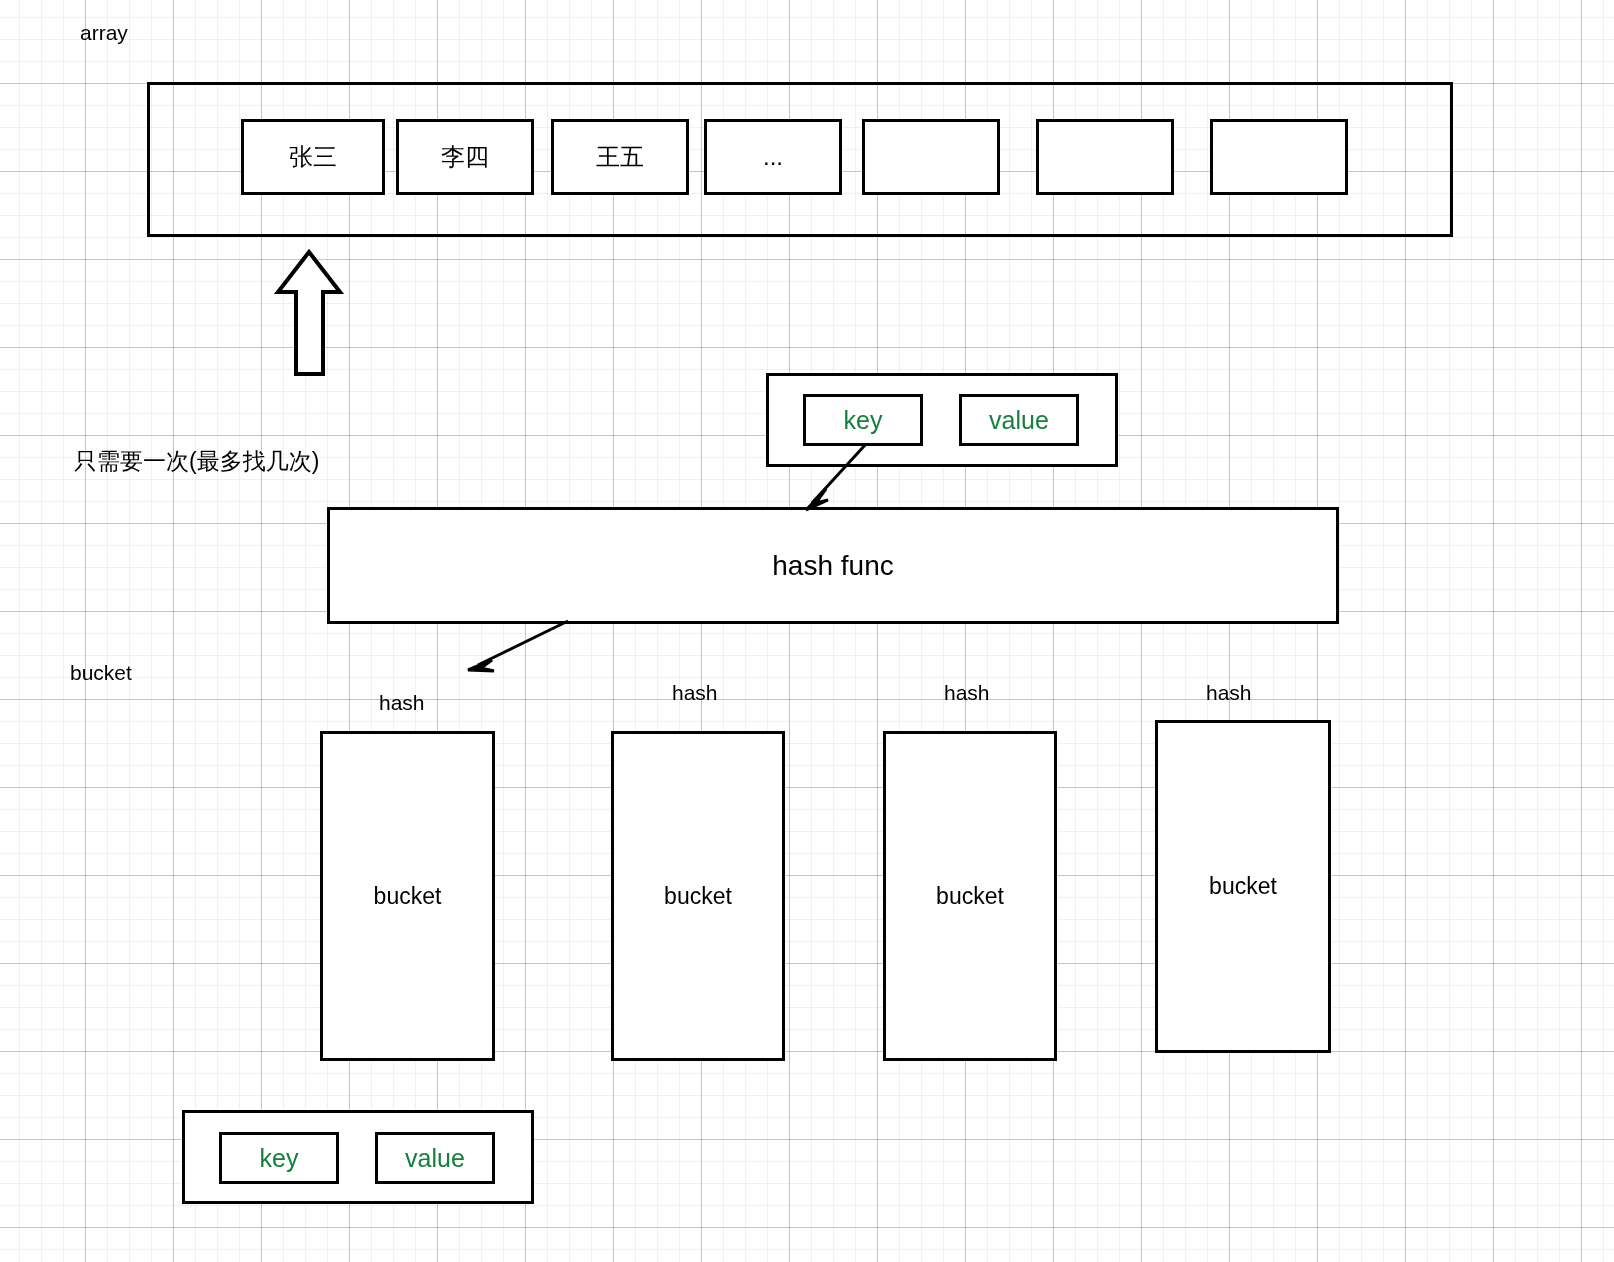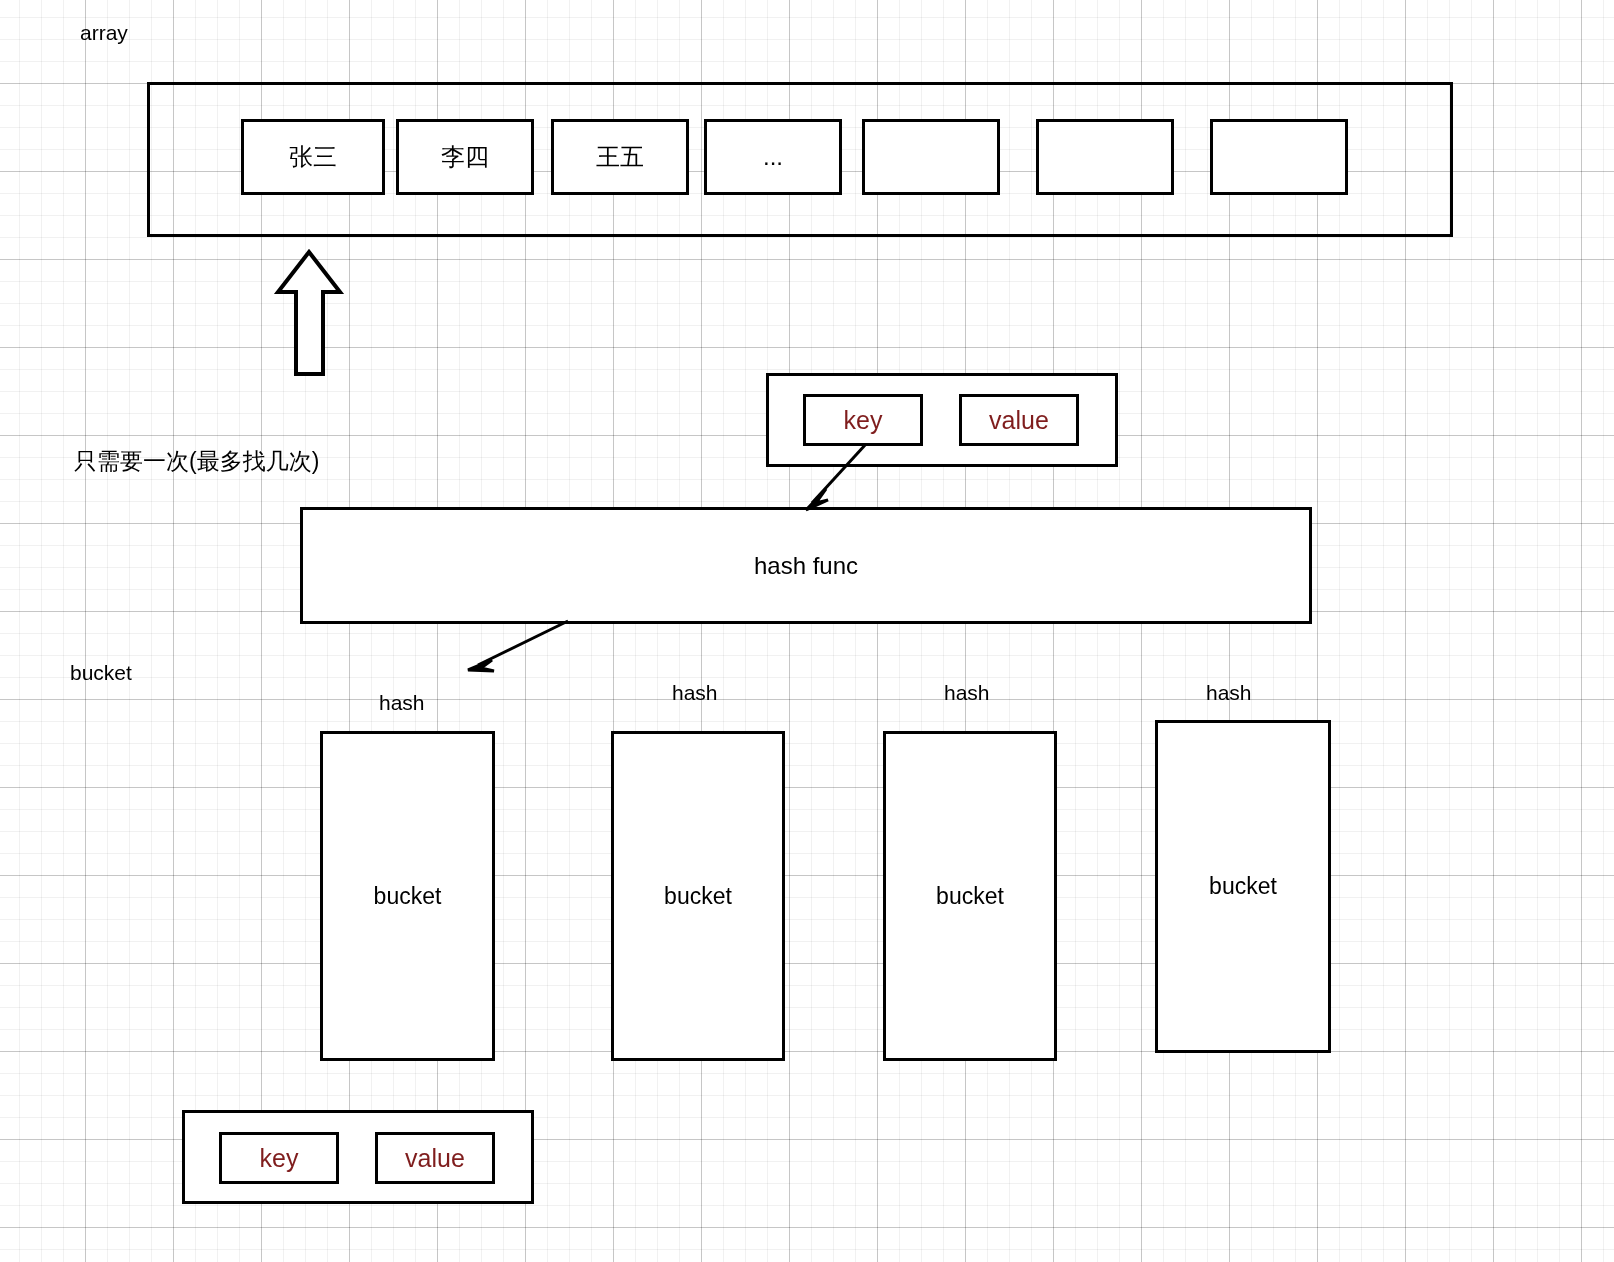--- a/index.html
+++ b/index.html
@@ -61,43 +61,44 @@
   }
   .kvcell {
     position: absolute;
     box-sizing: border-box;
     border: 3px solid #000000;
     background: #ffffff;
     display: flex;
     align-items: center;
     justify-content: center;
     font-size: 25px;
-    color: #7f1d1d;
+    color: #15803d;
   }
   .bucket {
     position: absolute;
     box-sizing: border-box;
     border: 3px solid #000000;
     background: #ffffff;
     display: flex;
     align-items: center;
     justify-content: center;
     font-size: 23px;
     color: #000000;
   }
   .hashfunc {
     position: absolute;
     box-sizing: border-box;
     border: 3px solid #000000;
     background: #ffffff;
     display: flex;
     align-items: center;
     justify-content: center;
-    font-size: 24px;
+    font-size: 28px;
     color: #000000;
+    margin-left: 27px;
   }
   svg.overlay {
     position: absolute;
     left: 0;
     top: 0;
     width: 1614px;
     height: 1262px;
     pointer-events: none;
   }
 </style>

